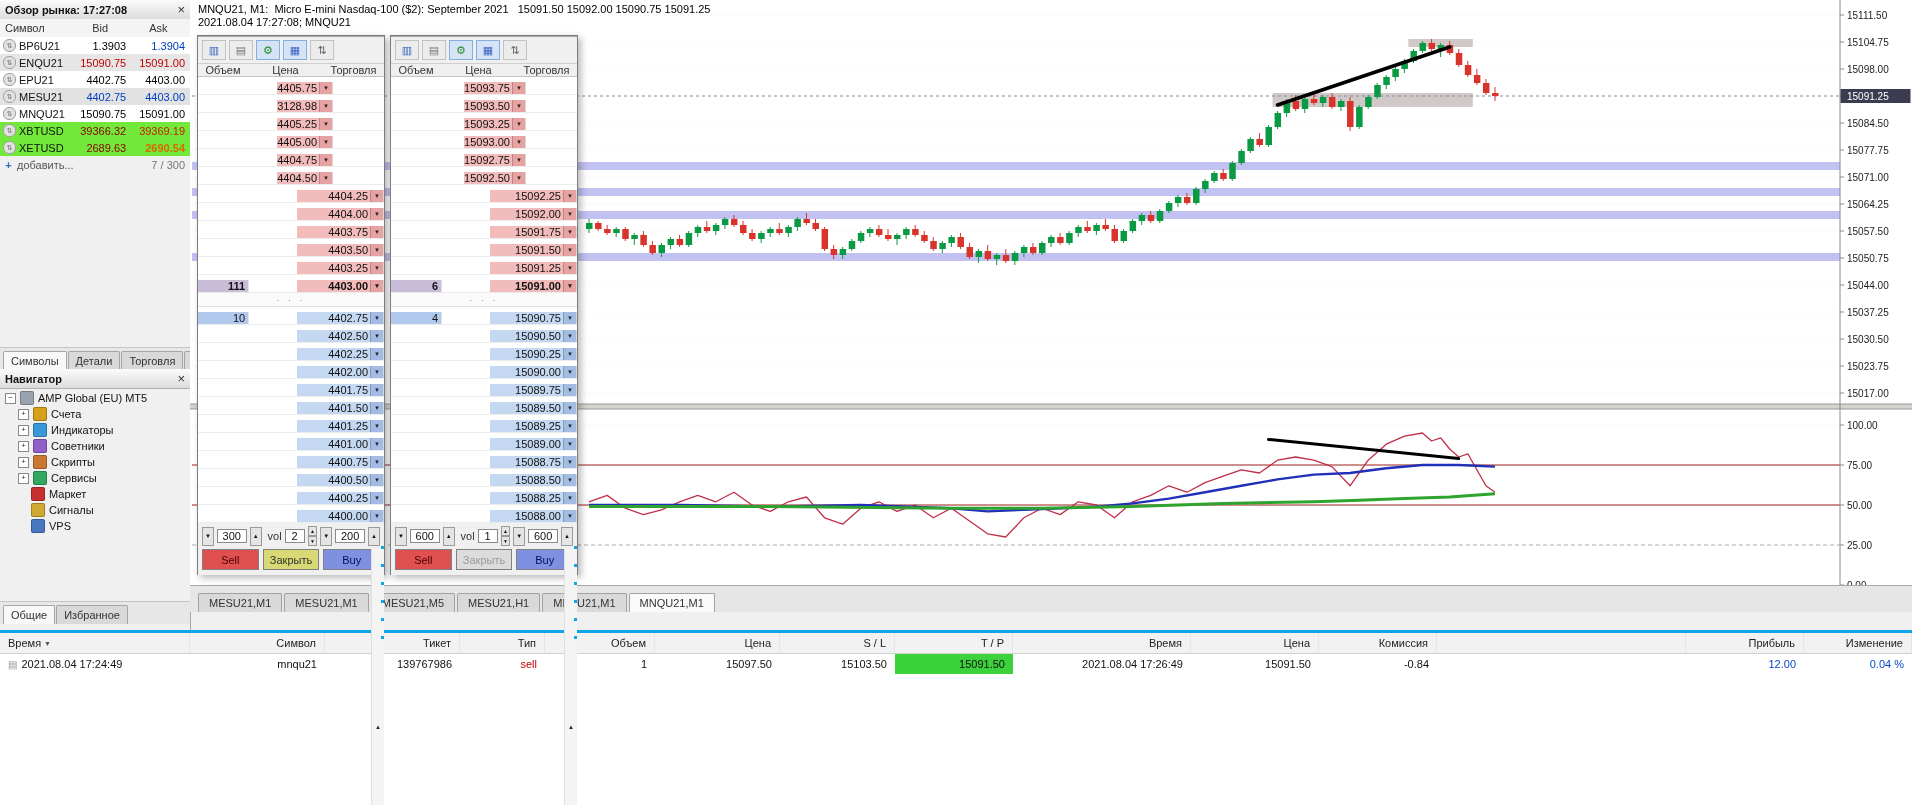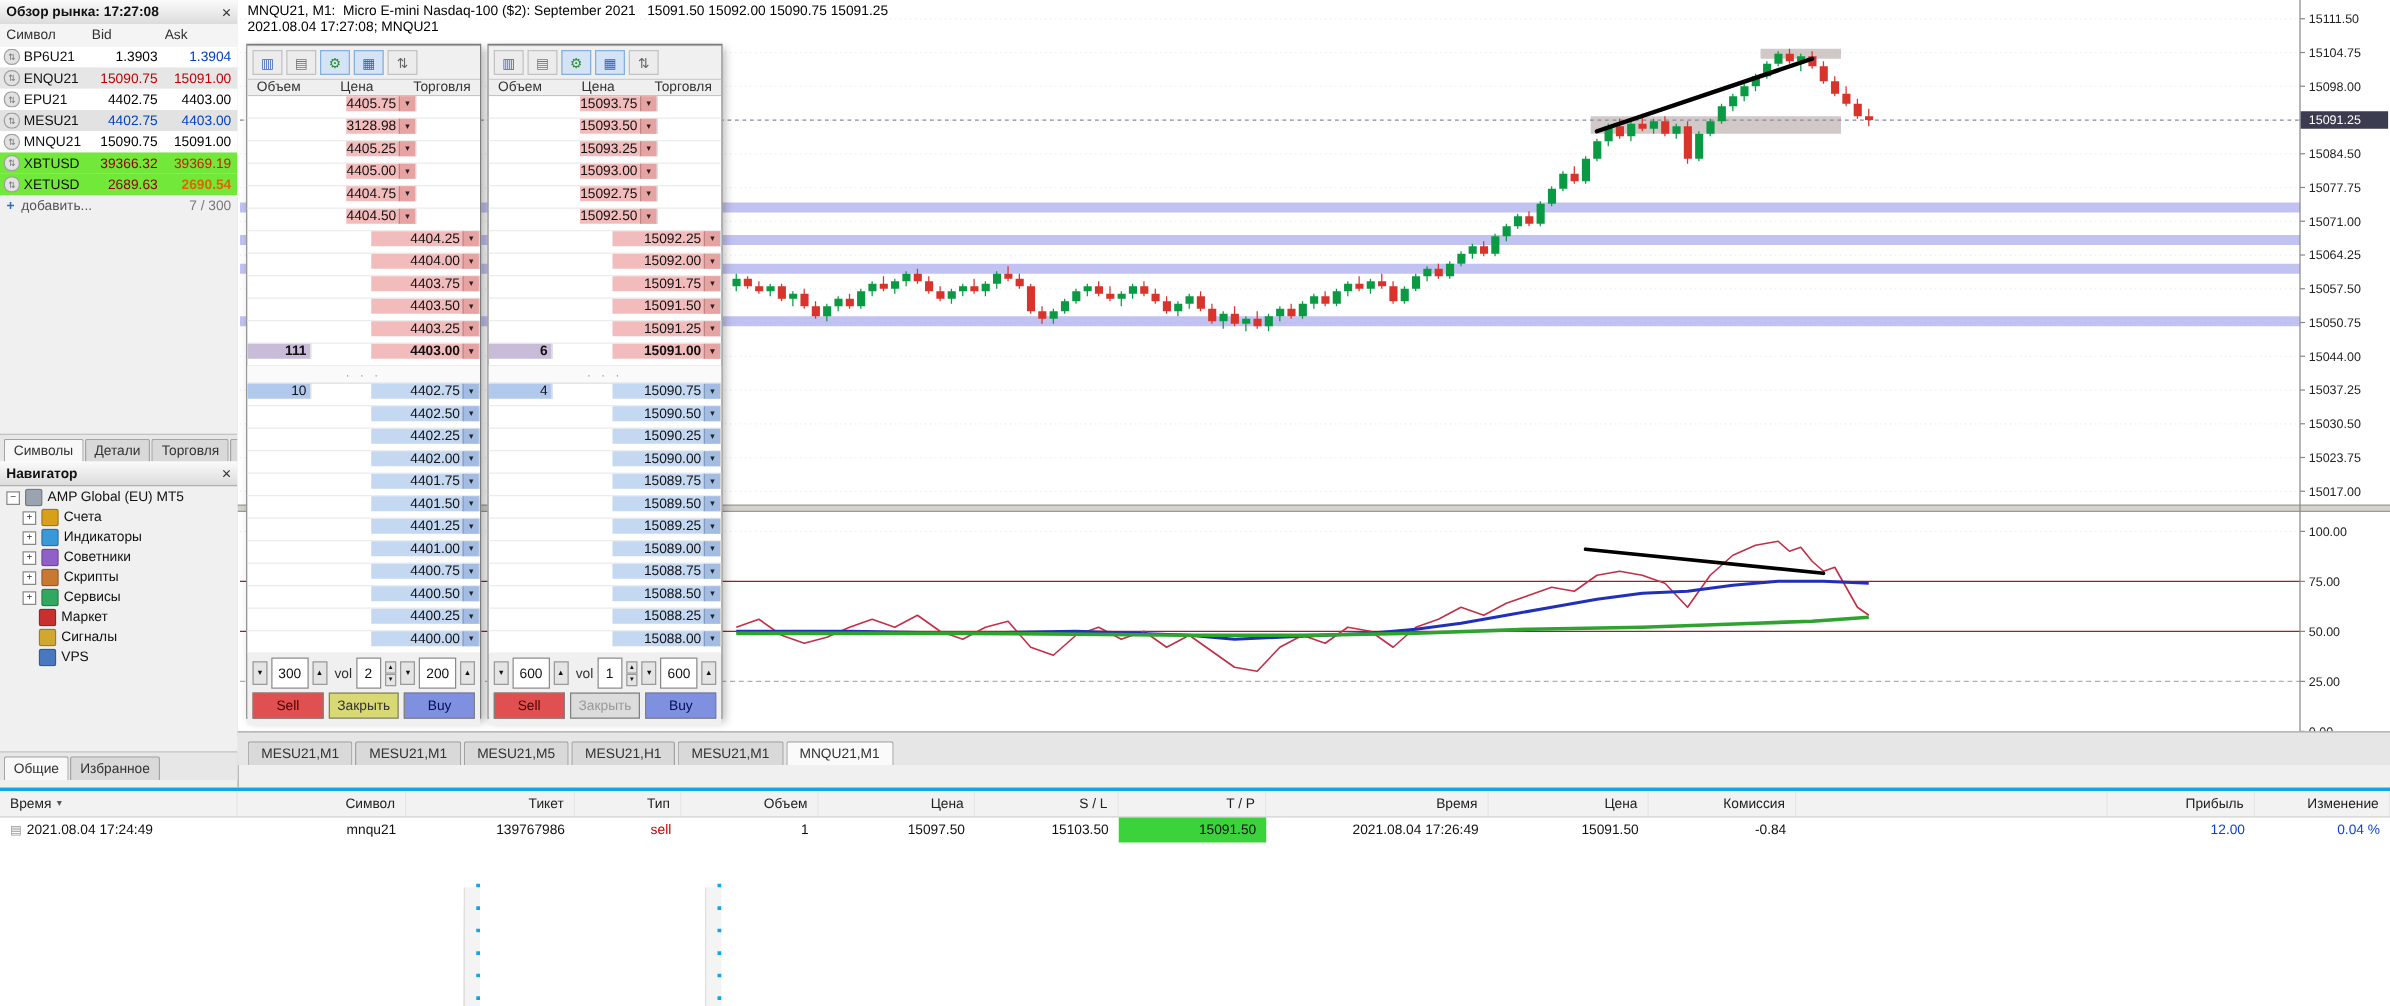--- a/index.html
+++ b/index.html
@@ -7,21 +7,21 @@
        font-family:"Liberation Sans",sans-serif;font-size:11px;color:#111;}
 
   
   .left-panel{position:absolute;left:0;top:0;width:190px;height:630px;background:#f0f0f0;border-right:1px solid #a8a8a8;}
   .panel-title{position:absolute;left:0;right:0;height:19px;background:linear-gradient(#fbfbfb,#dcdcdc);
      border-bottom:1px solid #b0b0b0;display:flex;align-items:center;padding:0 5px;font-weight:bold;}
   .x{margin-left:auto;color:#333;font-size:13px;line-height:1;cursor:default;font-weight:normal;}
   .mw-head{position:absolute;top:19px;left:0;right:0;height:18px;display:flex;align-items:center;
      border-bottom:1px solid #c6c6c6;color:#333;background:#f4f4f4;}
   .mw-head .h-sym{width:72px;padding-left:5px}
-  .mw-head .h-bid,.mw-head .h-ask{width:56px;text-align:left;padding-right:5px}
+  .mw-head .h-bid,.mw-head .h-ask{width:56px;text-align:center;padding-right:5px}
   .mw-rows{position:absolute;top:37px;left:0;right:0;}
   .mw-row{display:flex;height:17px;align-items:center;}
   .mw-sym{width:72px;display:flex;align-items:center;gap:3px;padding-left:3px;overflow:hidden}
   .sico{width:11px;height:11px;border-radius:6px;background:#e2e2e2;border:1px solid #a0a0a0;
      font-size:7px;display:flex;align-items:center;justify-content:center;color:#777;flex:0 0 auto}
   .mw-bid,.mw-ask{width:56px;text-align:right;padding-right:5px;}
   .mw-add{position:absolute;top:156px;left:0;right:0;height:17px;display:flex;align-items:center;gap:3px;padding-left:3px;color:#555;}
   .plus{color:#2f6fbf;font-weight:bold;width:11px;text-align:center}
   .cnt{margin-left:auto;padding-right:5px;color:#777;}
   .mw-tabs,.left-tabs{position:absolute;left:0;right:0;height:22px;display:flex;align-items:flex-end;
@@ -52,42 +52,42 @@
   .dom-title{height:19px;background:linear-gradient(#fcfcfc,#dadada);border-bottom:1px solid #aaa;
      display:flex;align-items:center;padding:0 5px;white-space:nowrap;overflow:hidden;}
   .dom-toolbar{height:24px;display:flex;gap:3px;padding:3px 4px;align-items:center;background:#f0f0f0;}
   .tbtn{width:22px;height:18px;border:1px solid #c2c2c2;background:#ececec;font-size:11px;
      display:flex;align-items:center;justify-content:center;}
   .tbtn.pressed{background:#d4e4f6;border-color:#86aede;}
   .dom-head{display:flex;height:17px;background:#efefef;border-top:1px solid #cfcfcf;border-bottom:1px solid #c4c4c4;color:#333;}
   .dom-head span{text-align:center;}
   .c-vol{width:50px}.c-price{width:75px}.c-trade{flex:1}
   .ladder{background:#fff;flex:1;}
-  .dr{display:flex;height:17px;border-bottom:1px solid #ececec;align-items:flex-start;gap:48px;}
+  .dr{display:flex;height:17px;border-bottom:1px solid #ececec;align-items:flex-end;gap:48px;}
   .dc{display:flex;align-items:center;}
   .dc.vol{width:50px;justify-content:flex-end;padding-right:3px;border-right:1px solid #e2e2e2;background:#fff;}
   .dc.vol.hv-ask{background:#c9bcd9;font-weight:bold;}
   .dc.vol.hv-bid{background:#b2c9ee;}
   .dc.price{width:75px;position:relative;justify-content:flex-end;padding-right:15px;border-right:1px solid #d8d8d8;}
   .dc.price.ask{background:#f3bcbc;}
   .dc.price.bid{background:#c4d8f2;}
   .combo{position:absolute;right:0;top:0;bottom:0;width:12px;display:flex;align-items:center;justify-content:center;
      font-size:7px;color:#222;border-left:1px solid rgba(0,0,0,.18);}
   .price.ask .combo{background:#e7a2a2;}
   .price.bid .combo{background:#a2bce4;}
   .dc.trade{flex:1;position:relative;padding-left:3px;}
   .spin{position:absolute;right:0;top:0;bottom:0;width:12px;font-size:7px;display:flex;align-items:center;
      justify-content:center;color:#222;border-left:1px solid #e0e0e0;background:#f4f4f4;}
   .dr.boldrow{font-weight:bold;}
   .dsep{height:13px;display:flex;align-items:center;justify-content:center;color:#888;background:#fafafa;
      border-bottom:1px solid #e0e0e0;font-size:9px;letter-spacing:3px;}
   .dctl{height:25px;display:flex;align-items:center;gap:3px;padding:3px 4px 2px;background:#f0f0f0;}
   .sbtn{width:12px;height:17px;border:1px solid #9a9a9a;background:#e4e4e4;font-size:6px;display:flex;
      align-items:center;justify-content:center;}
-  .nbox{height:25px;border:1px solid #8a8a8a;background:#fff;padding:0 3px;display:flex;align-items:center;
+  .nbox{height:14px;border:1px solid #8a8a8a;background:#fff;padding:0 3px;display:flex;align-items:center;
      justify-content:center;min-width:30px;box-sizing:border-box;}
   .nbox.sm{min-width:20px}
   .vlbl{color:#333;margin-left:3px;}
   .updn{display:flex;flex-direction:column;width:12px;}
   .updn span{height:8px;font-size:5px;border:1px solid #9a9a9a;background:#e4e4e4;display:flex;
      align-items:center;justify-content:center;}
   .dbtns{height:26px;display:flex;gap:4px;padding:1px 4px 5px;background:#f0f0f0;}
   .dbtn{flex:1;height:19px;border:1px solid #808080;font-size:11px;display:flex;align-items:center;justify-content:center;}
   .dbtn.sell{background:#e05050;color:#4d0000;}
   .dbtn.close-a{background:#d8d874;color:#333;}

